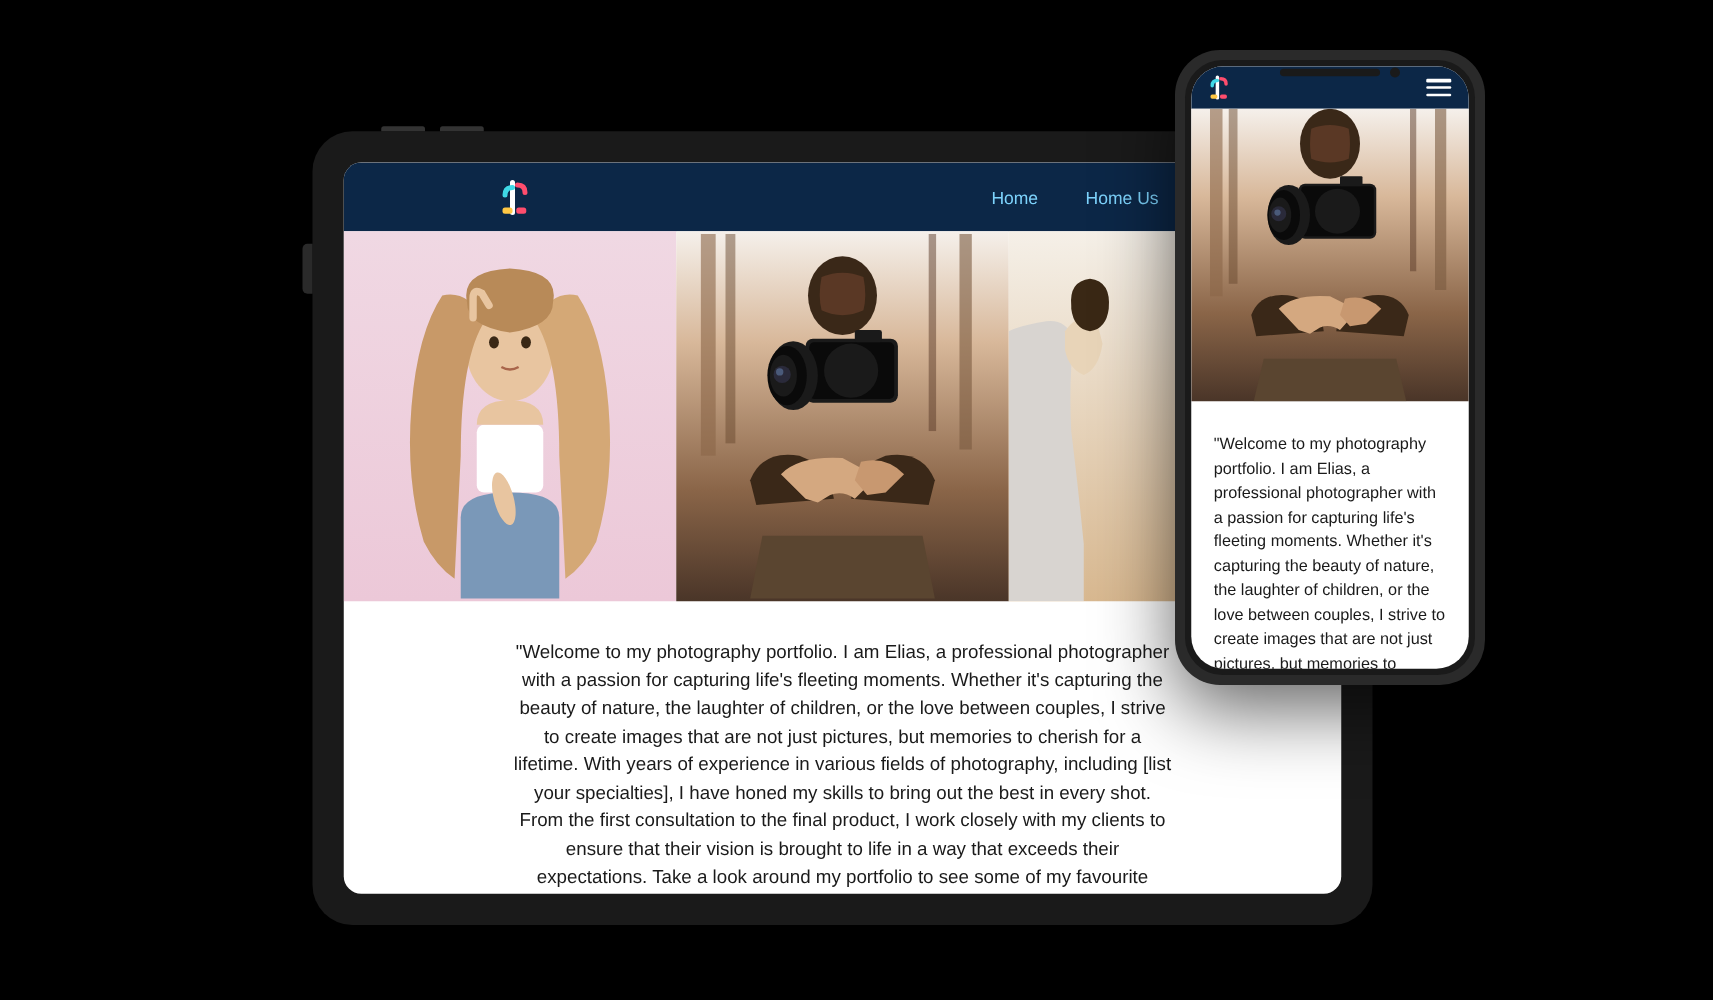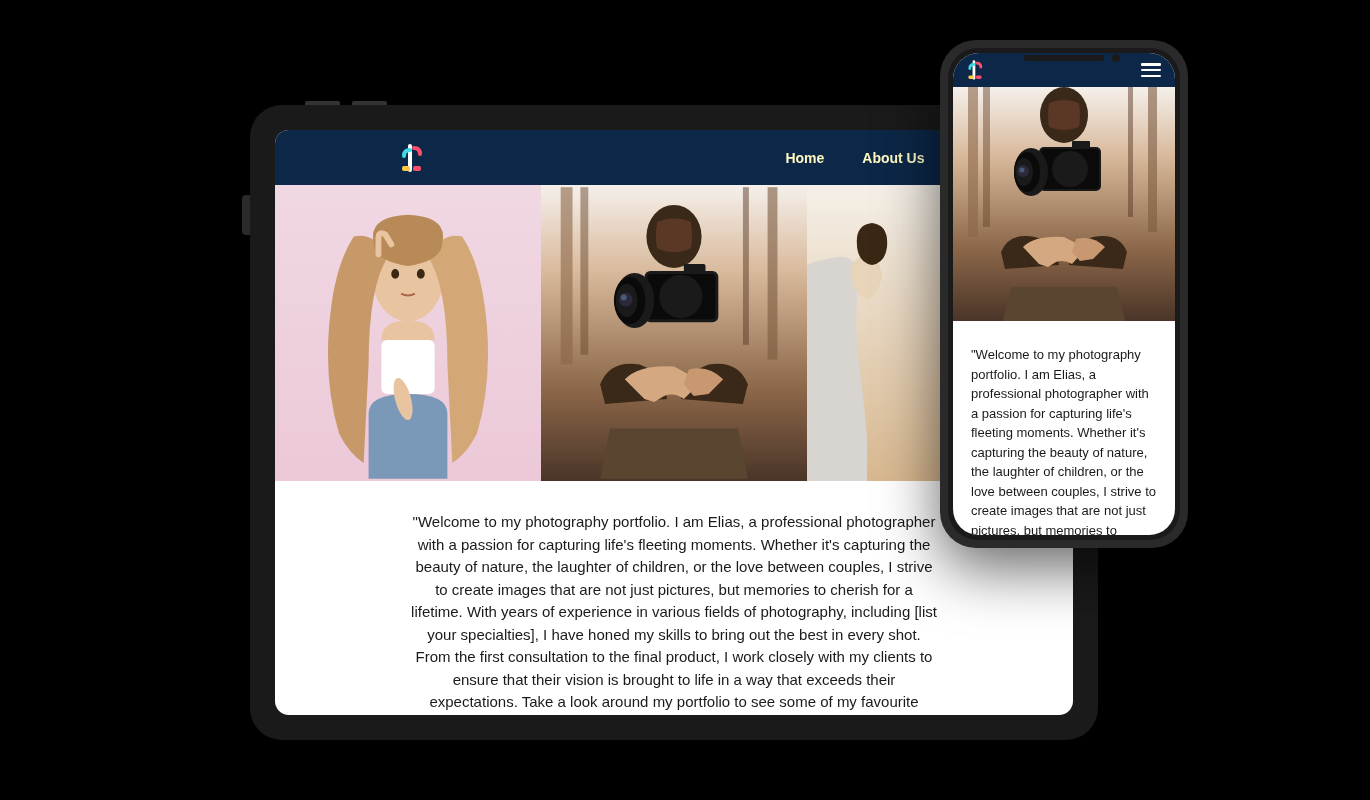--- a/index.html
+++ b/index.html
@@ -71,24 +71,24 @@
       position: relative;
     }
     .logo svg { display: block; }
     .tablet-nav {
       display: flex;
       gap: 38px;
       margin-left: auto;
       padding-right: 0;
     }
     .tablet-nav a {
-      color: #fef9c3;
+      color: #7dd3fc;
       text-decoration: none;
       font-size: 14px;
-      font-weight: 700;
+      font-weight: 400;
     }
 
     
     .gallery {
       display: flex;
       height: 296px;
       width: 100%;
     }
     .gallery-item {
       flex: 1;
@@ -228,21 +228,21 @@
         <svg width="26" height="28" viewBox="0 0 26 28">
           <path d="M10 2 L10 26" stroke="#ffffff" stroke-width="4" stroke-linecap="round"></path>
           <path d="M4 12 Q4 6 10 6" stroke="#3fd8e6" stroke-width="4" fill="none" stroke-linecap="round"></path>
           <path d="M14 4 Q20 4 20 10" stroke="#ff4d6d" stroke-width="4" fill="none" stroke-linecap="round"></path>
           <rect x="2" y="22" width="8" height="5" rx="2" fill="#ffc845"></rect>
           <rect x="13" y="22" width="8" height="5" rx="2" fill="#ff4d6d"></rect>
         </svg>
       </div>
       <nav class="tablet-nav">
         <a>Home</a>
-        <a>About Us</a>
+        <a>Home Us</a>
         <a>Plans</a>
         <a>C</a>
       </nav>
     </header>
 
     <div class="gallery">
       <div class="gallery-item photo-1">
         <svg width="270" height="296" viewBox="0 0 270 296">
           <ellipse cx="135" cy="92" rx="36" ry="44" fill="#e8c5a0"></ellipse>
           <path d="M80 50 Q60 80 55 140 Q50 200 65 250 Q75 270 90 280 L95 180 Q95 100 115 70 Q100 45 80 50" fill="#c89968"></path>

